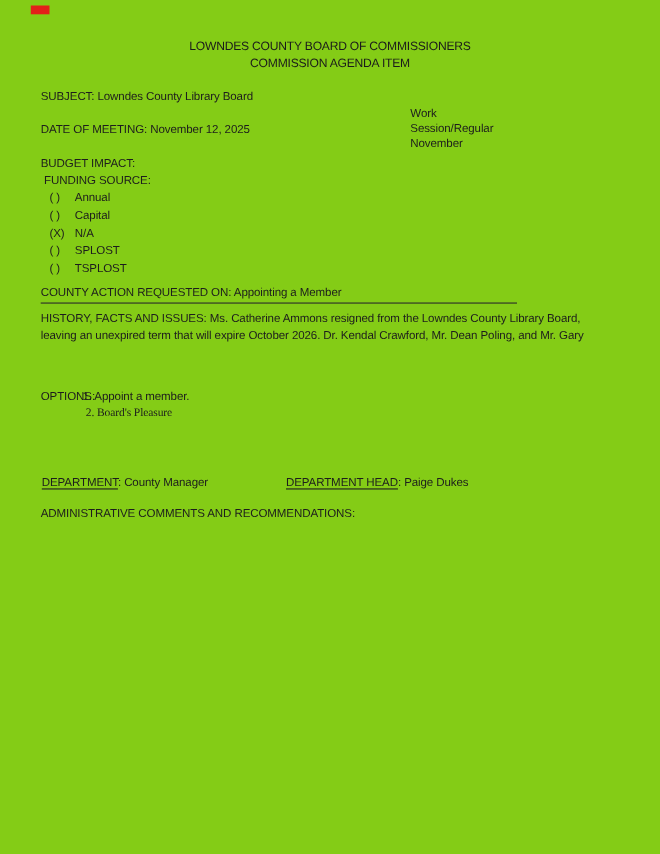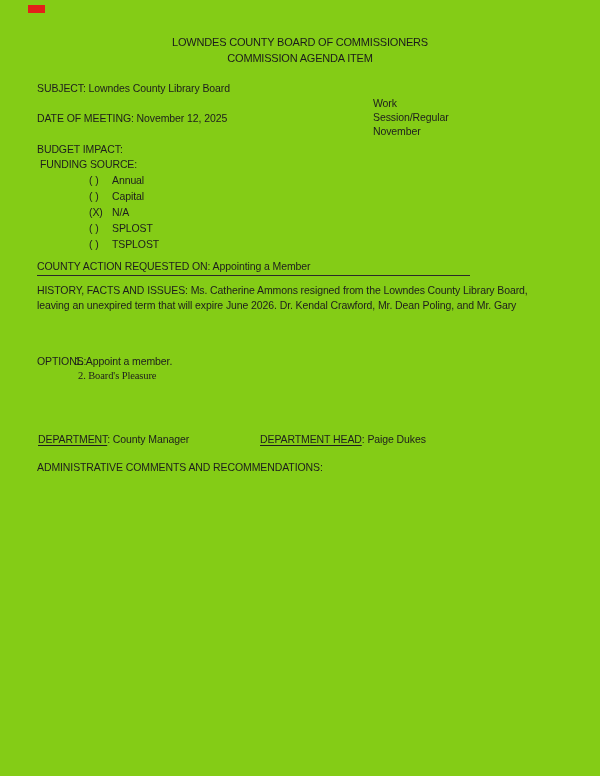--- a/index.html
+++ b/index.html
@@ -30,21 +30,21 @@
     font-size: 11px;
     letter-spacing: -0.2px;
     line-height: 15.5px;
     color: #1b1b1b;
   }
   .subject   { left: 37px; top: 82px; }
   .session   { left: 373px; top: 96px; line-height: 14px; }
   .date      { left: 37px; top: 112px; }
   .budget    { left: 37px; top: 143px; }
   .fundsrc   { left: 40px; top: 158px; }
-  .funding-list { position: absolute; left: 45px; top: 172px; margin-left: 44px; }
+  .funding-list { position: absolute; left: 45px; top: 172px; }
   .funding-row  { height: 16px; line-height: 16px; white-space: nowrap; }
   .funding-row .mark { display: inline-block; width: 23px; }
   .county-action {
     position: absolute;
     left: 37px; top: 260px;
     width: 433px;
     padding-bottom: 3px;
     border-bottom: 1.5px solid #2a2a2a;
     white-space: nowrap;
   }
@@ -100,21 +100,21 @@
     </div>
     <div class="funding-row">
       <span class="mark">( )</span><span>TSPLOST</span>
     </div>
   </div>
 
   <div class="county-action">COUNTY ACTION REQUESTED ON: Appointing a Member</div>
 
   <div class="abs history">
     <div>HISTORY, FACTS AND ISSUES: Ms. Catherine Ammons resigned from the Lowndes County Library Board,</div>
-    <div>leaving an unexpired term that will expire June 2026. Dr. Kendal Crawford, Mr. Dean Poling, and Mr. Gary</div>
+    <div>leaving an unexpired term that will expire October 2026. Dr. Kendal Crawford, Mr. Dean Poling, and Mr. Gary</div>
   </div>
 
   <div class="abs options-label">OPTIONS:</div>
   <div class="abs option-1">1. Appoint a member.</div>
   <div class="abs option-2">2. Board's Pleasure</div>
 
 
   <div class="abs dept-row">
     <div class="dept">
       <span class="u">DEPARTMENT</span><span>: County Manager</span>

